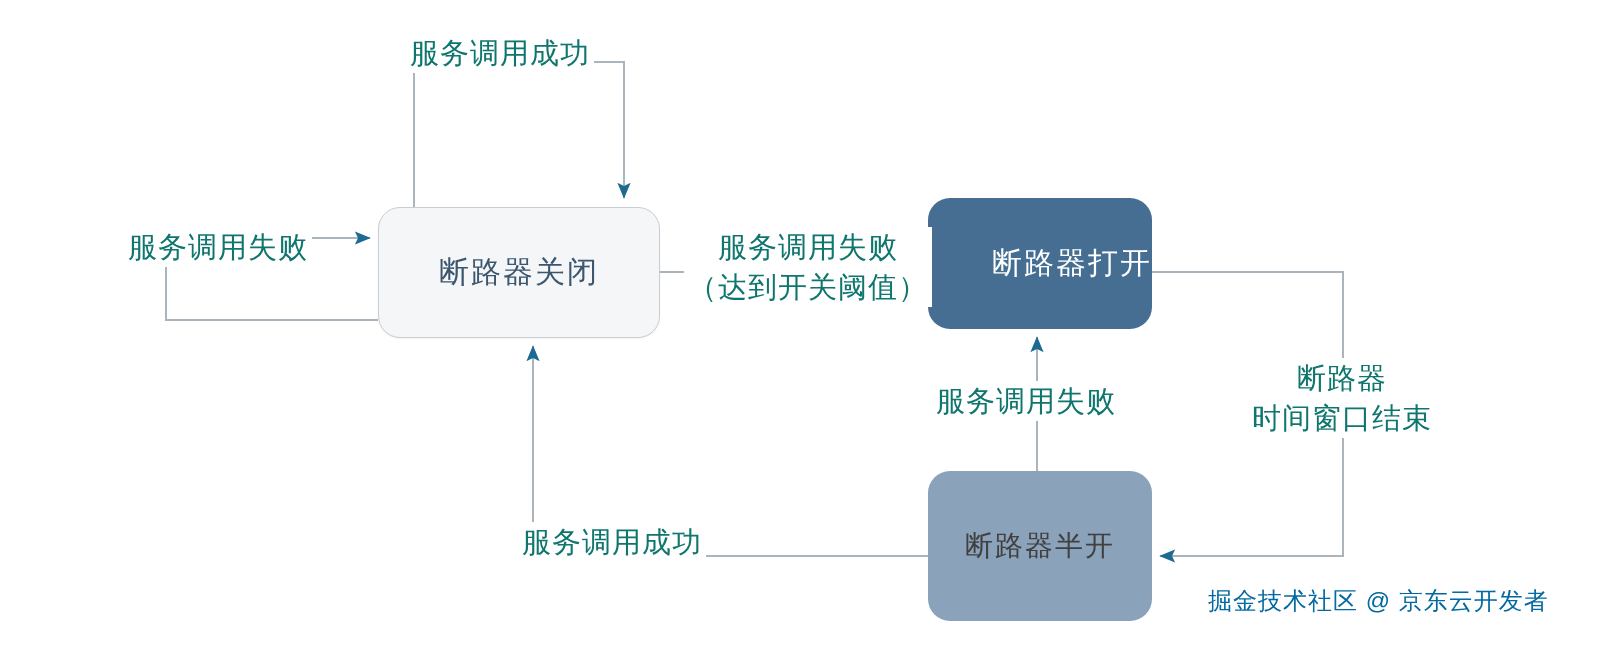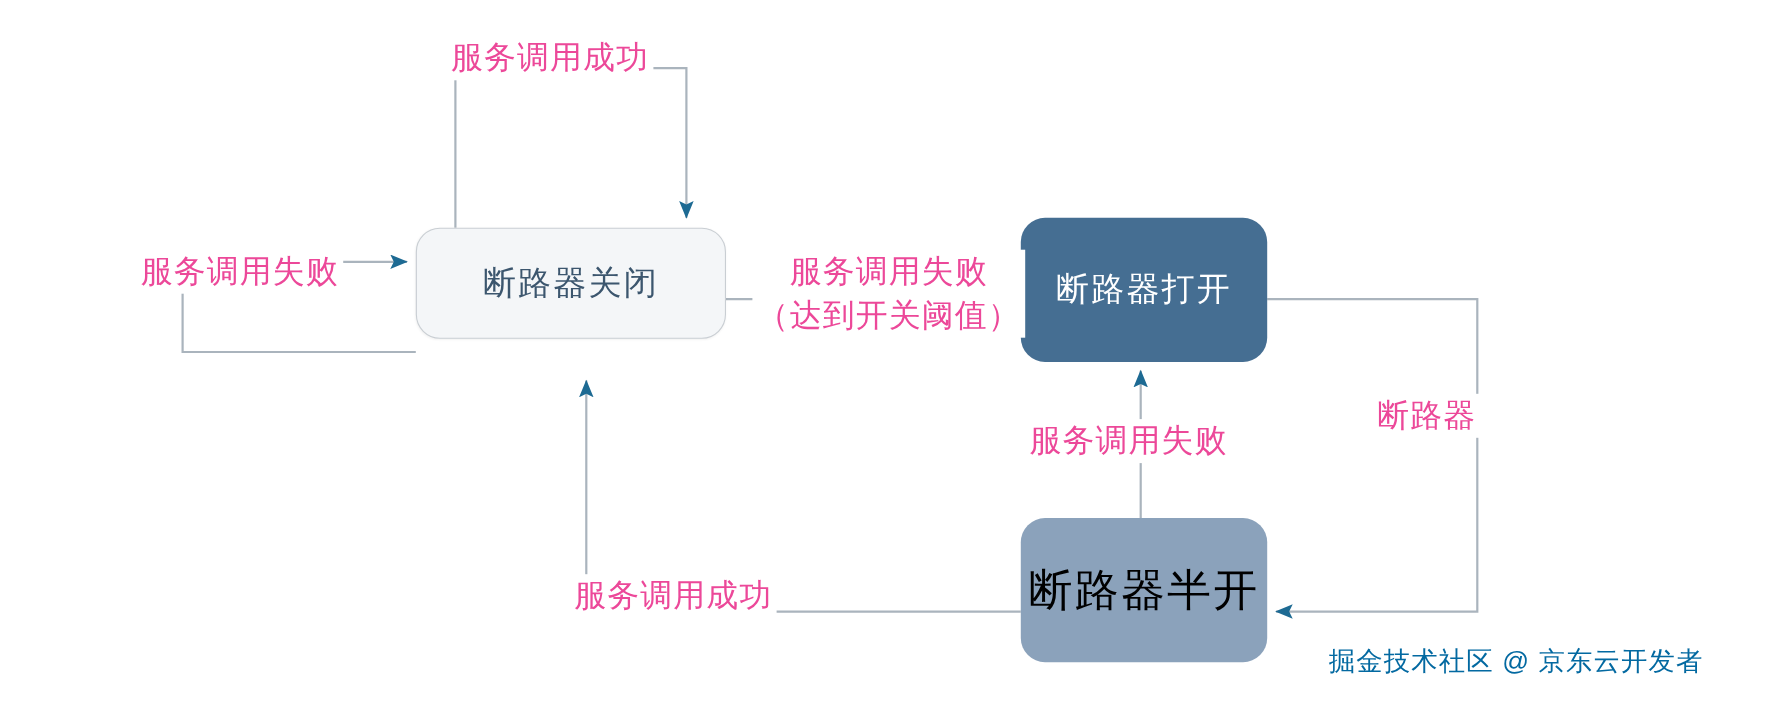--- a/index.html
+++ b/index.html
@@ -37,50 +37,51 @@
     align-items: center;
     justify-content: center;
     border-radius: 22px;
     letter-spacing: 2px;
     white-space: nowrap;
   }
   .node-closed {
     left: 378px;
     top: 207px;
     width: 282px;
-    height: 101px;
+    height: 131px;
     background: #f4f6f8;
     border: 1.6px solid #c9ced3;
     color: #3c566e;
     font-size: 30px;
     box-shadow: 0 1px 2px rgba(0,0,0,0.05);
   }
   .node-open {
     left: 928px;
     top: 198px;
     width: 224px;
     height: 131px;
     background: #456e92;
     color: #ffffff;
     font-size: 30px;
+    justify-content: flex-end;
   }
   .node-halfopen {
     left: 928px;
     top: 471px;
     width: 224px;
-    height: 131px;
+    height: 150px;
     background: #8ba2bb;
-    color: #000000;
-    font-size: 40px;
+    color: #404040;
+    font-size: 28px;
   }
 
   
   .elabel {
     position: absolute;
-    color: #ec4899;
+    color: #0f766e;
     font-size: 29px;
     line-height: 1.38;
     letter-spacing: 1px;
     white-space: nowrap;
     background: #ffffff;
     padding: 0 4px;
     text-align: center;
   }
   .elabel-success-top   { left: 406px; top: 33px;  }
   .elabel-fail-below    { left: 124px; top: 227px; }
@@ -143,20 +144,21 @@
     <div>服务调用失败</div>
   </div>
 
   <div class="elabel elabel-fail-reach">
     <div>服务调用失败</div>
     <div>（达到开关阈值）</div>
   </div>
 
   <div class="elabel elabel-window">
     <div>断路器</div>
+    <div>时间窗口结束</div>
   </div>
 
   <div class="elabel elabel-fail-vert">服务调用失败</div>
 
   <div class="elabel elabel-success-bot">服务调用成功</div>
 
   <div class="watermark">掘金技术社区 @ 京东云开发者</div>
 
 </div>
 

